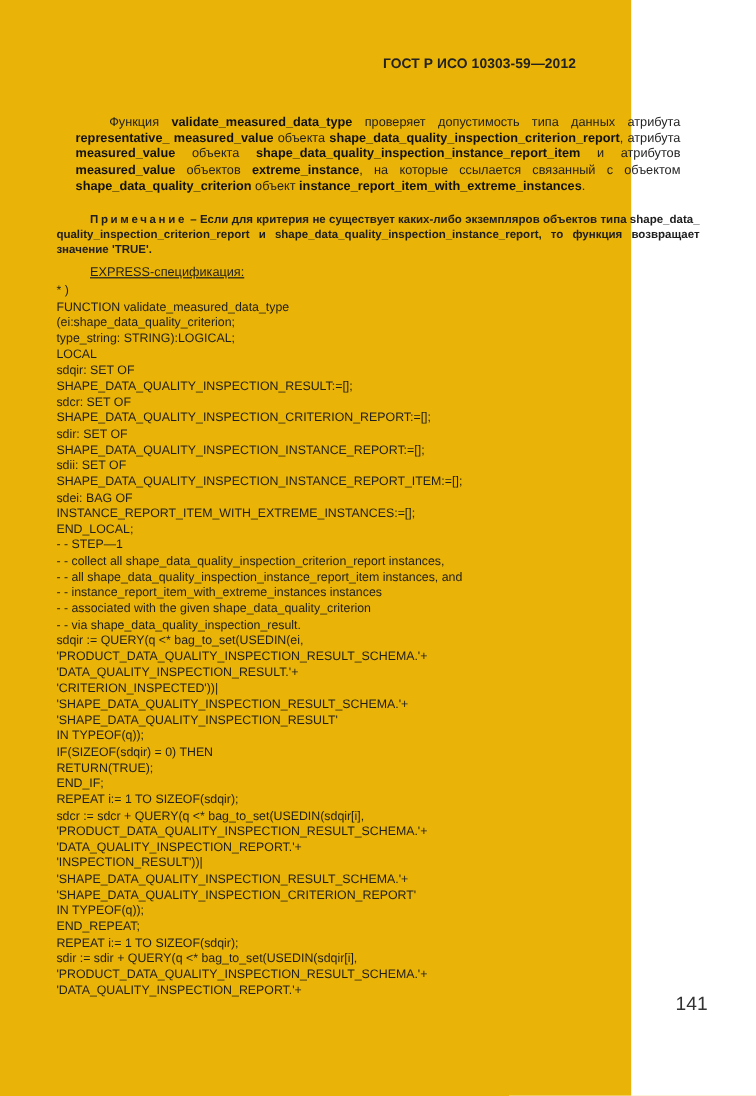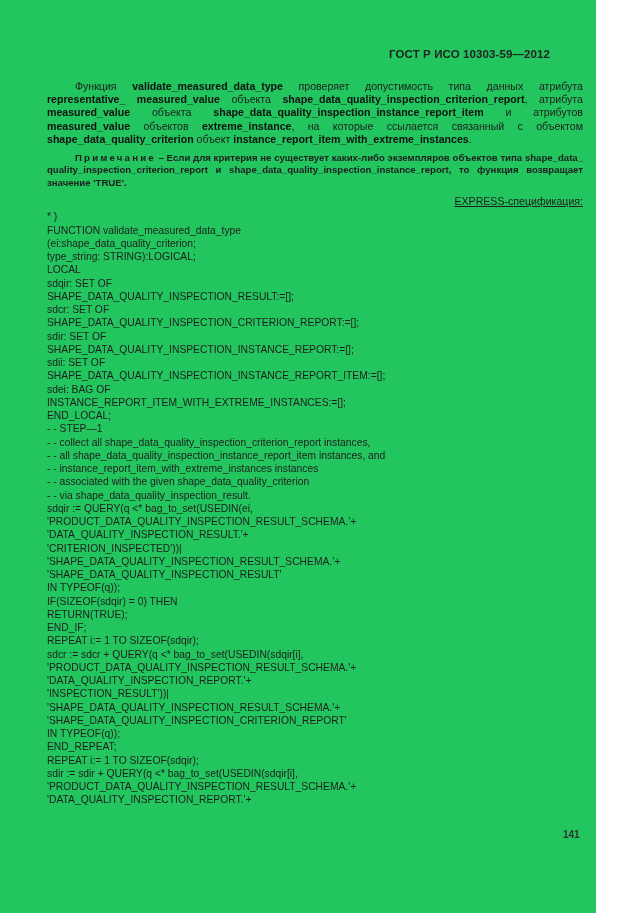--- a/index.html
+++ b/index.html
@@ -1,29 +1,29 @@
 <!DOCTYPE html>
 <html><head>
 <meta charset="utf-8">
 <style>
   html, body { margin: 0; padding: 0; background: #ffffff; }
   body { width: 630px; height: 913px; position: relative; overflow: hidden;
          font-family: "Liberation Sans", sans-serif; color: #1e1e1e; }
-  .page { position: absolute; left: 0; top: 0; width: 596px; height: 913px; background: #22c55e; }
+  .page { position: absolute; left: 0; top: 0; width: 526px; height: 913px; background: #eab308; }
   .header { position: absolute; top: 48px; right: 46px; font-size: 11.5px; font-weight: bold; color: #222; letter-spacing: 0.1px; }
   .content { position: absolute; left: 47px; top: 80px; width: 536px; font-size: 10.6px; line-height: 13.2px; }
   .title { font-weight: bold; padding-left: 28px; margin: 0; font-size: 10.8px; }
-  .para { margin: 0; text-indent: 28px; text-align: justify; }
+  .para { margin: 16px; text-indent: 28px; text-align: justify; }
   .para b { font-weight: bold; color: #111; }
   .note { margin: 6px 0 0 0; text-indent: 28px; text-align: justify; font-size: 9.6px; line-height: 12.4px; font-weight: bold; }
   .spaced { letter-spacing: 2.2px; }
-  .spec-label { margin: 6px 0 0 0; padding-left: 28px; text-decoration: underline; font-size: 10.6px; text-align: right; }
+  .spec-label { margin: 6px 0 0 0; padding-left: 28px; text-decoration: underline; font-size: 10.6px; }
   .code { margin: 2px 0 0 0; font-size: 10.3px; line-height: 13.25px; white-space: pre; }
   .code div { height: 13.25px; }
-  .pagenum { position: absolute; left: 563px; top: 829px; font-size: 10px; color: #333; font-weight: bold; }
+  .pagenum { position: absolute; left: 563px; top: 829px; font-size: 16px; color: #333; }
 </style>
 </head>
 <body>
 
 <div class="page">
   <div class="header">ГОСТ Р ИСО 10303-59—2012</div>
 
   <div class="content">
     <p class="para" id="para"><span>Функция </span><b>validate_measured_data_type</b><span> проверяет допустимость типа данных атрибута </span><b>representative_ measured_value</b><span> объекта </span><b>shape_data_quality_inspection_criterion_report</b><span>, атрибута </span><b>measured_value</b><span> объекта </span><b>shape_data_quality_inspection_instance_report_item</b><span> и атрибутов </span><b>measured_value</b><span> объектов </span><b>extreme_instance</b><span>, на которые ссылается связанный с объектом </span><b>shape_data_quality_criterion</b><span> объект </span><b>instance_report_item_with_extreme_instances</b><span>.</span></p>
     <p class="note" id="note">

